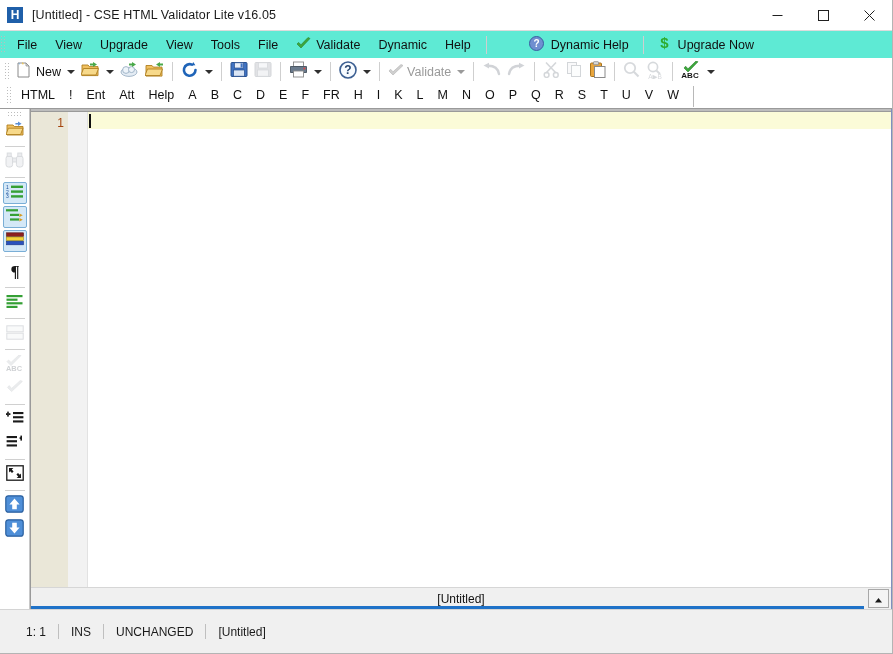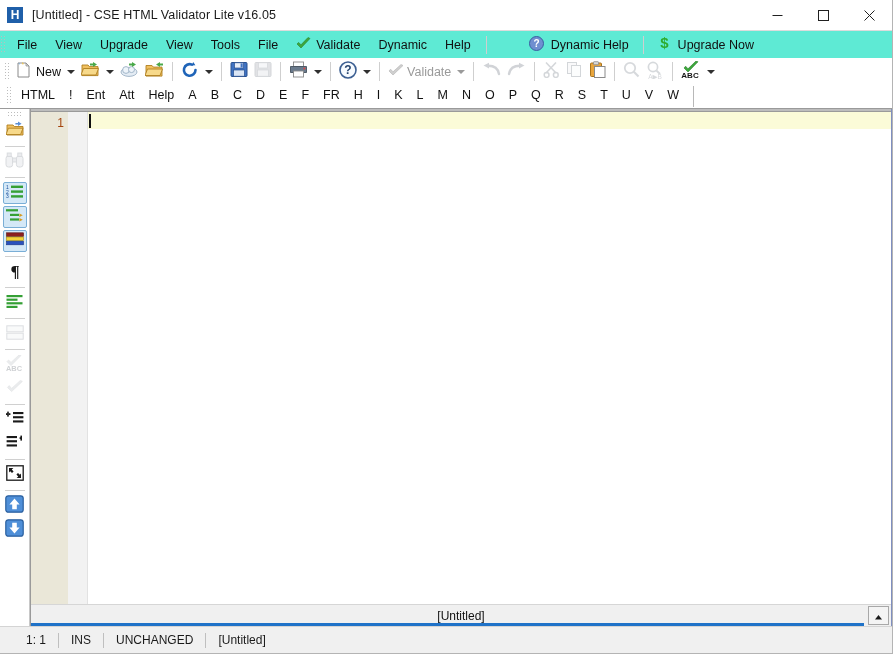--- a/index.html
+++ b/index.html
@@ -274,21 +274,21 @@
   .tab-scroll-btn {
     position: absolute; right: 2px; top: 1px;
     width: 21px; height: 19px;
     background: #f4f4f4;
     border: 1px solid #a8a8a8;
     display: flex; align-items: center; justify-content: center;
   }
 
   
   .statusbar {
-    height: 27px; min-height: 27px;
+    height: 44px; min-height: 27px;
     background: #f0f0f0;
     border-top: 1px solid #d4d4d4;
     display: flex; align-items: center;
     padding-left: 14px;
     flex: 0 0 auto;
   }
   .st-cell {
     font-size: 12px; color: #1a1a1a;
     padding: 0 12px;
     white-space: nowrap;

